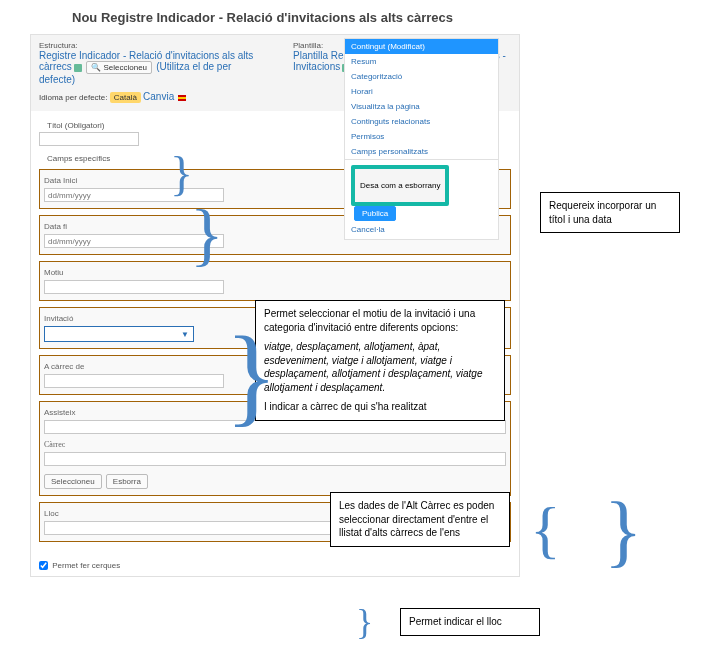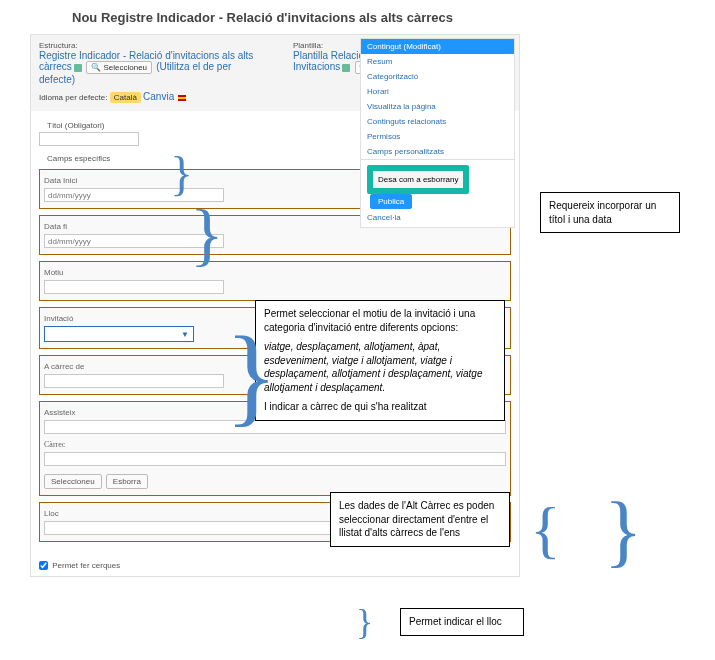--- a/index.html
+++ b/index.html
@@ -21,25 +21,25 @@
   .txt-input { width: 180px; height: 14px; border: 1px solid #c8c8c8; background:#fff; font-size:8px; padding:1px 3px; color:#999;}
   .txt-input-short { width: 100px; }
   .txt-input-full { width: 100%; height: 14px; border:1px solid #c8c8c8; background:#fff; font-size:8px; padding:1px 3px;}
   .select-box { width: 150px; height: 16px; border:1px solid #2a6fb5; background:#fff; font-size:8px; color:#2a6fb5; position:relative; display:flex; align-items:center; justify-content:flex-end; padding-right:4px;}
   .select-arrow { color:#2a6fb5; font-size:8px;}
   .btn-small { display:inline-block; border:1px solid #bbb; background:#fafafa; font-size:8px; padding:2px 6px; border-radius:2px; margin:4px 2px 0 0; cursor:pointer;}
   .checkbox-row { font-size: 8px; color:#555; padding: 3px 8px 6px 8px;}
   .checkbox-row input { vertical-align:middle; margin-right:2px; width:9px; height:9px;}
 
   
-  .side-panel { position:absolute; left: 360px; top: 38px; width: 155px; border:1px solid #e0e0e0; background:#fff; font-size:8px;}
+  .side-panel { position:absolute; left: 344px; top: 38px; width: 155px; border:1px solid #e0e0e0; background:#fff; font-size:8px;}
   .side-item { padding: 3px 6px; color:#2a6fb5; cursor:pointer;}
   .side-item.active { background:#1f95ff; color:#fff;}
   .side-actions { border-top:1px solid #e0e0e0; padding:5px 6px;}
-  .btn-save { display:inline-block; border:6px solid #14b8a6; background:#f5f5f5; font-size:8px; padding:4px 5px; border-radius:2px; cursor:pointer;}
+  .btn-save { display:inline-block; border:4px solid #14b8a6; background:#f5f5f5; font-size:8px; padding:12px 5px; border-radius:2px; cursor:pointer;}
   .btn-publish { display:inline-block; background:#1f95ff; color:#fff; font-size:8px; padding:2px 7px; border-radius:2px; border:1px solid #1f95ff; cursor:pointer; margin-left:3px;}
   .cancel-link { display:block; color:#2a6fb5; font-size:8px; margin-top:4px; cursor:pointer;}
 
   
   .annot { position:absolute; background:#fff; border:1px solid #000; font-size:10px; padding:6px 8px; color:#000; line-height:1.35;}
   .annot em { font-style: italic; }
   .brace { position:absolute; color:#4a86c5; font-size:60px; font-family: 'Times New Roman', serif; line-height:1; user-select:none;}
 </style>
 </head>
 <body>
@@ -147,20 +147,20 @@
 <div class="annot" style="left:255px; top:300px; width:250px;">
   <div>Permet  seleccionar el motiu de la invitació i una categoria d'invitació entre diferents opcions:</div>
   <div style="height:6px;"></div>
   <div><em>viatge, desplaçament, allotjament, àpat, esdeveniment, viatge i allotjament, viatge i desplaçament, allotjament i desplaçament, viatge allotjament i desplaçament.</em></div>
   <div style="height:6px;"></div>
   <div>I indicar a càrrec de qui s'ha realitzat</div>
 </div>
 
 <div class="annot" style="left:330px; top:492px; width:180px;">Les dades de l'Alt Càrrec es poden seleccionar directament d'entre el llistat d'alts càrrecs de l'ens</div>
 
-<div class="annot" style="left:400px; top:608px; width:124px;">Permet indicar el lloc</div>
+<div class="annot" style="left:400px; top:608px; width:140px;">Permet indicar el lloc</div>
 
 <span class="brace" style="left:170px; top:150px; font-size:48px;">}</span>
 <span class="brace" style="left:190px; top:200px; font-size:70px;">}</span>
 <span class="brace" style="left:225px; top:320px; font-size:110px;">}</span>
 <span class="brace" style="left:356px; top:604px; font-size:36px;">}</span>
 <span class="brace" style="left:604px; top:490px; font-size:80px;">}</span>
 <span class="brace" style="left:530px; top:498px; font-size:64px; transform:scaleX(-1);">}</span>
 
 </body></html>

